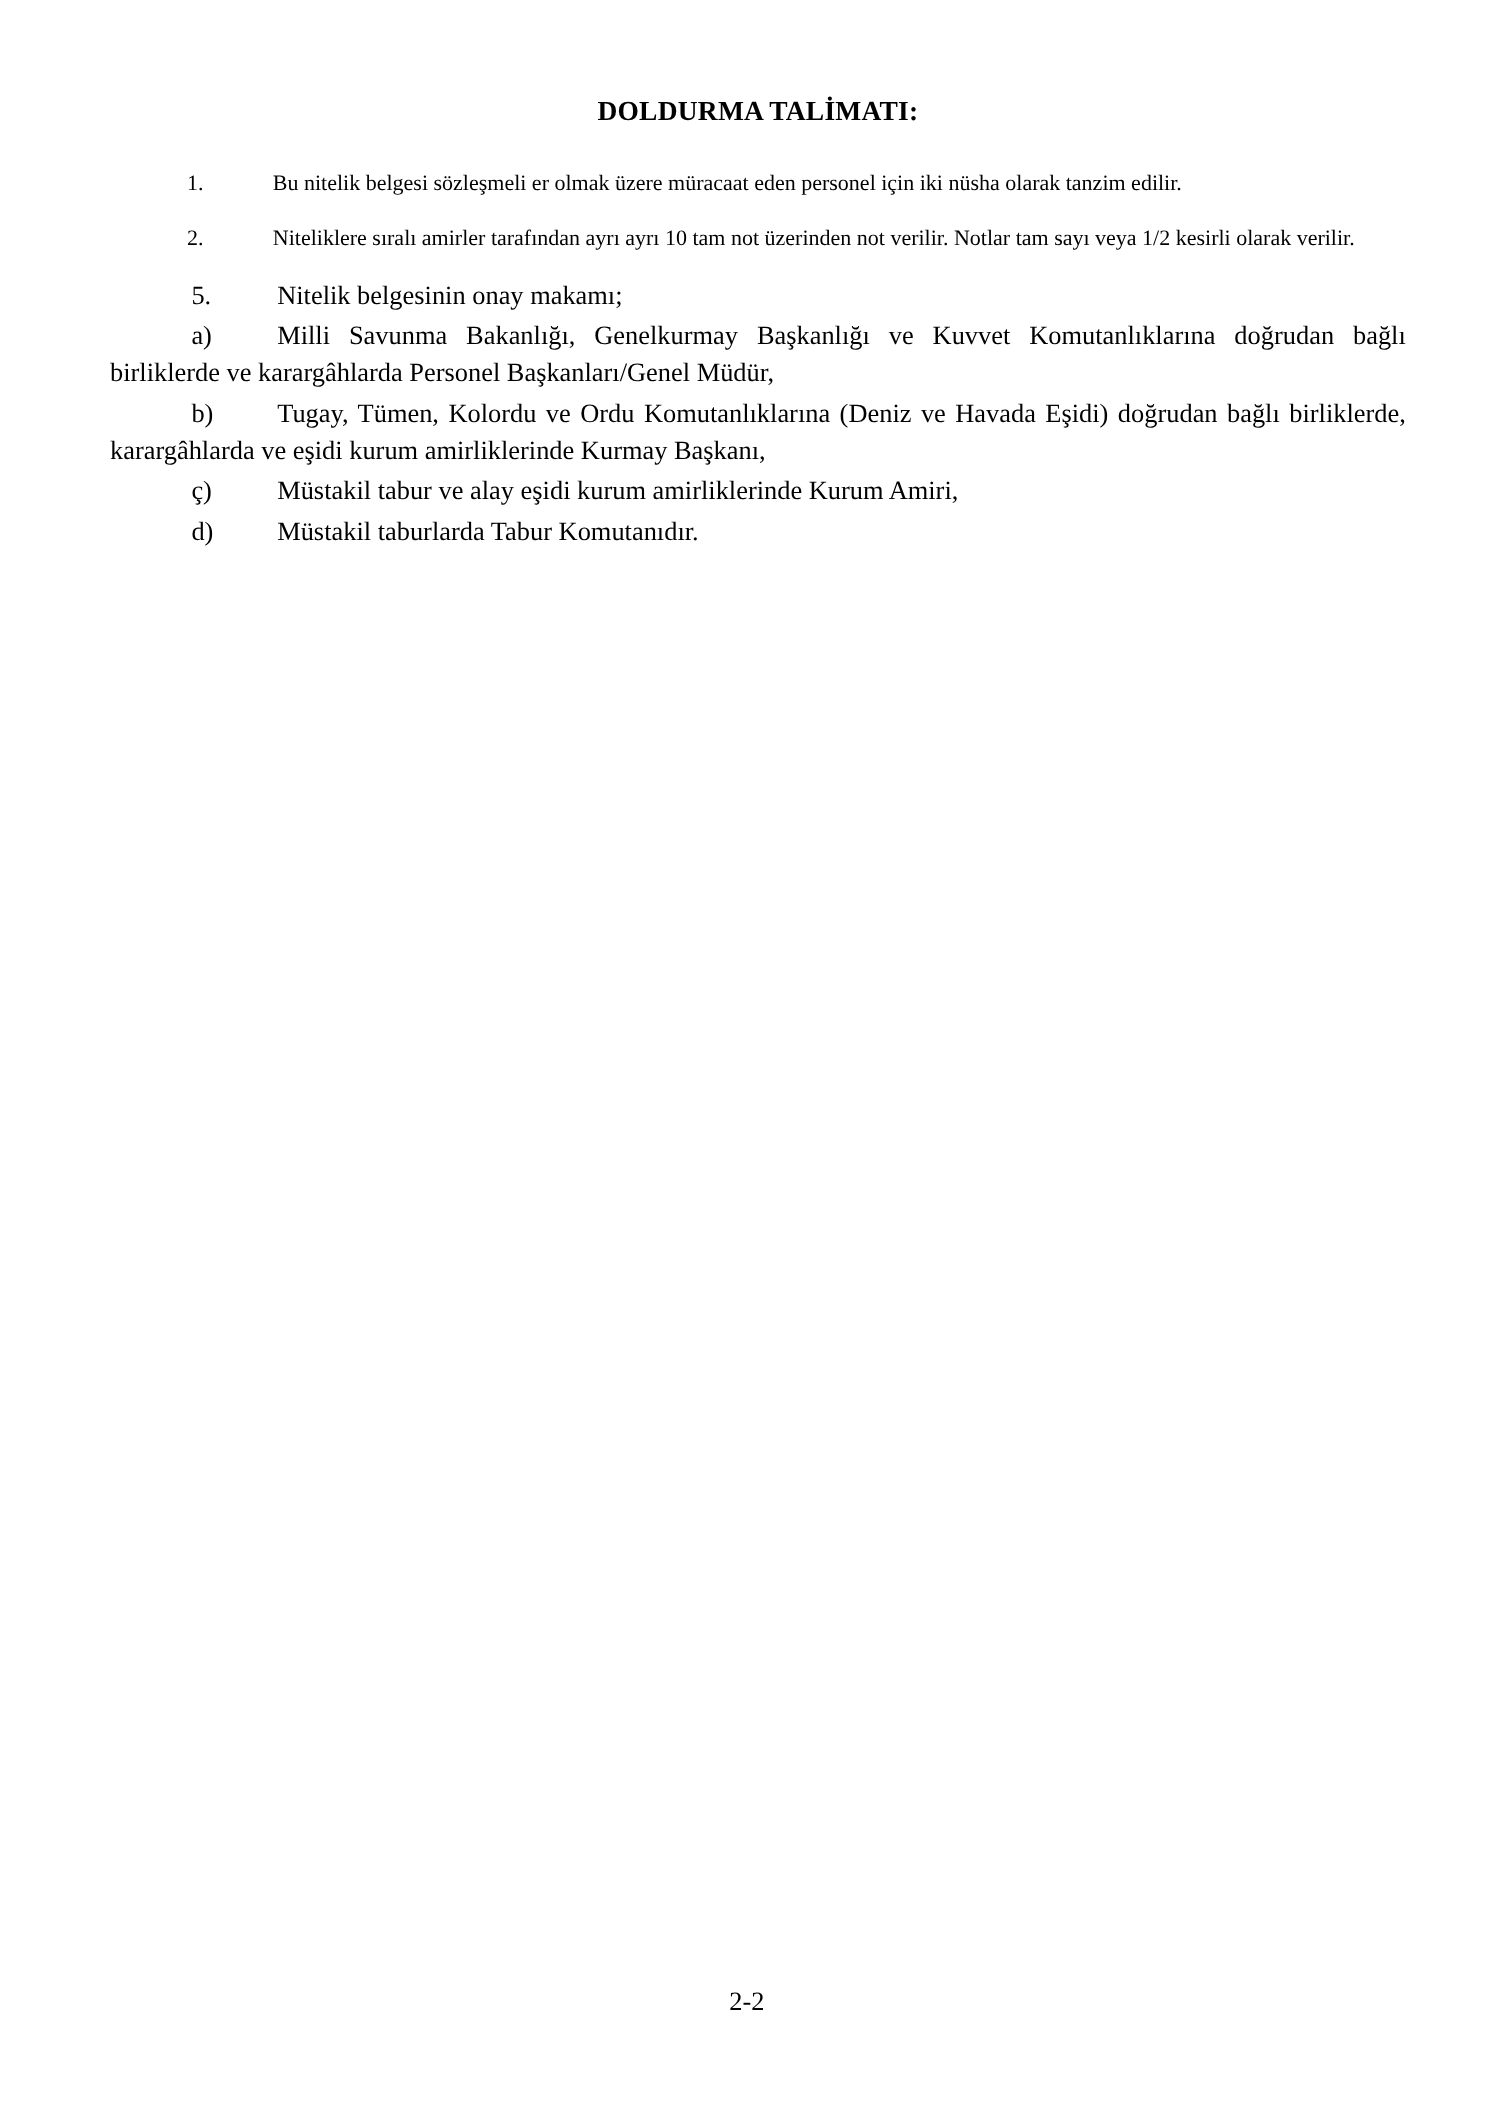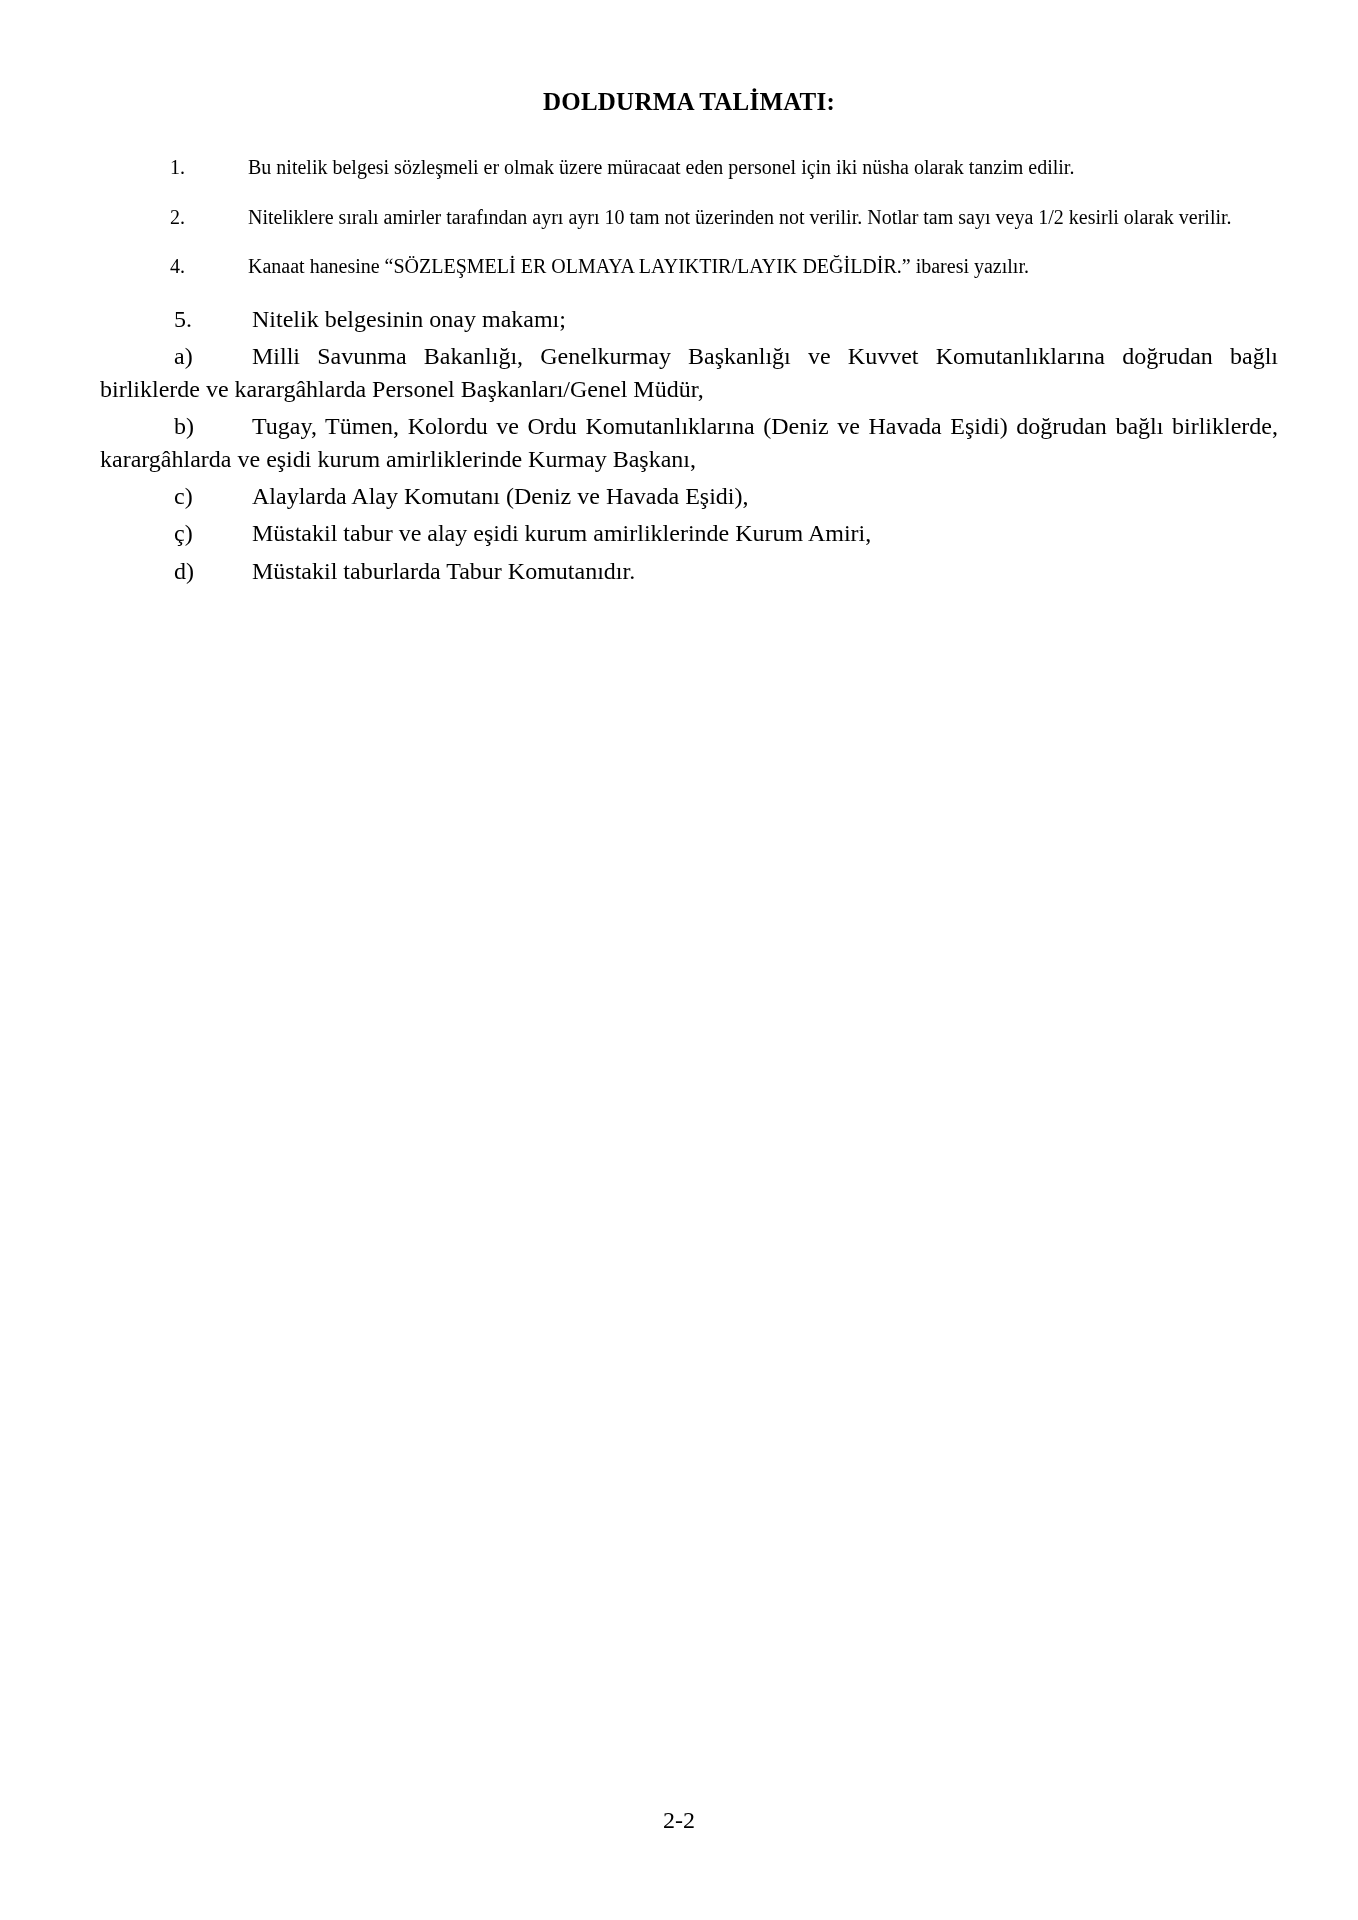--- a/index.html
+++ b/index.html
@@ -73,30 +73,28 @@
 
 <div class="page">
 
   <h1 class="doc-title">DOLDURMA TALİMATI:</h1>
 
   <p class="para"><span class="lead">1.</span><span>Bu nitelik belgesi sözleşmeli er olmak üzere müracaat eden personel için iki nüsha olarak tanzim edilir.</span></p>
 
   <p class="para"><span class="lead">2.</span><span>Niteliklere sıralı amirler tarafından ayrı ayrı 10 tam not üzerinden not verilir. Notlar tam sayı veya 1/2 kesirli olarak verilir.</span></p>
 
 
-  <p class="para"><span class="lead">4.</span><span>Kanaat hanesine “SÖZLEŞMELİ ER OLMAYA LAYIKTIR/LAYIK DEĞİLDİR.” ibaresi yazılır.</span></p>
 
   <div class="group">
     <p class="list-line tight"><span class="lead">5.</span><span>Nitelik belgesinin onay makamı;</span></p>
 
     <p class="list-line tight"><span class="lead-narrow">a)</span><span>Milli Savunma Bakanlığı, Genelkurmay Başkanlığı ve Kuvvet Komutanlıklarına doğrudan bağlı birliklerde ve karargâhlarda Personel Başkanları/Genel Müdür,</span></p>
 
     <p class="list-line tight"><span class="lead-narrow">b)</span><span>Tugay, Tümen, Kolordu ve Ordu Komutanlıklarına (Deniz ve Havada Eşidi) doğrudan bağlı birliklerde, karargâhlarda ve eşidi kurum amirliklerinde Kurmay Başkanı,</span></p>
 
-    <p class="list-line tight"><span class="lead-narrow">c)</span><span>Alaylarda Alay Komutanı (Deniz ve Havada Eşidi),</span></p>
 
     <p class="list-line tight"><span class="lead-narrow">ç)</span><span>Müstakil tabur ve alay eşidi kurum amirliklerinde Kurum Amiri,</span></p>
 
     <p class="list-line tight"><span class="lead-narrow">d)</span><span>Müstakil taburlarda Tabur Komutanıdır.</span></p>
   </div>
 
   <div class="footer">2-2</div>
 
 </div>
 

